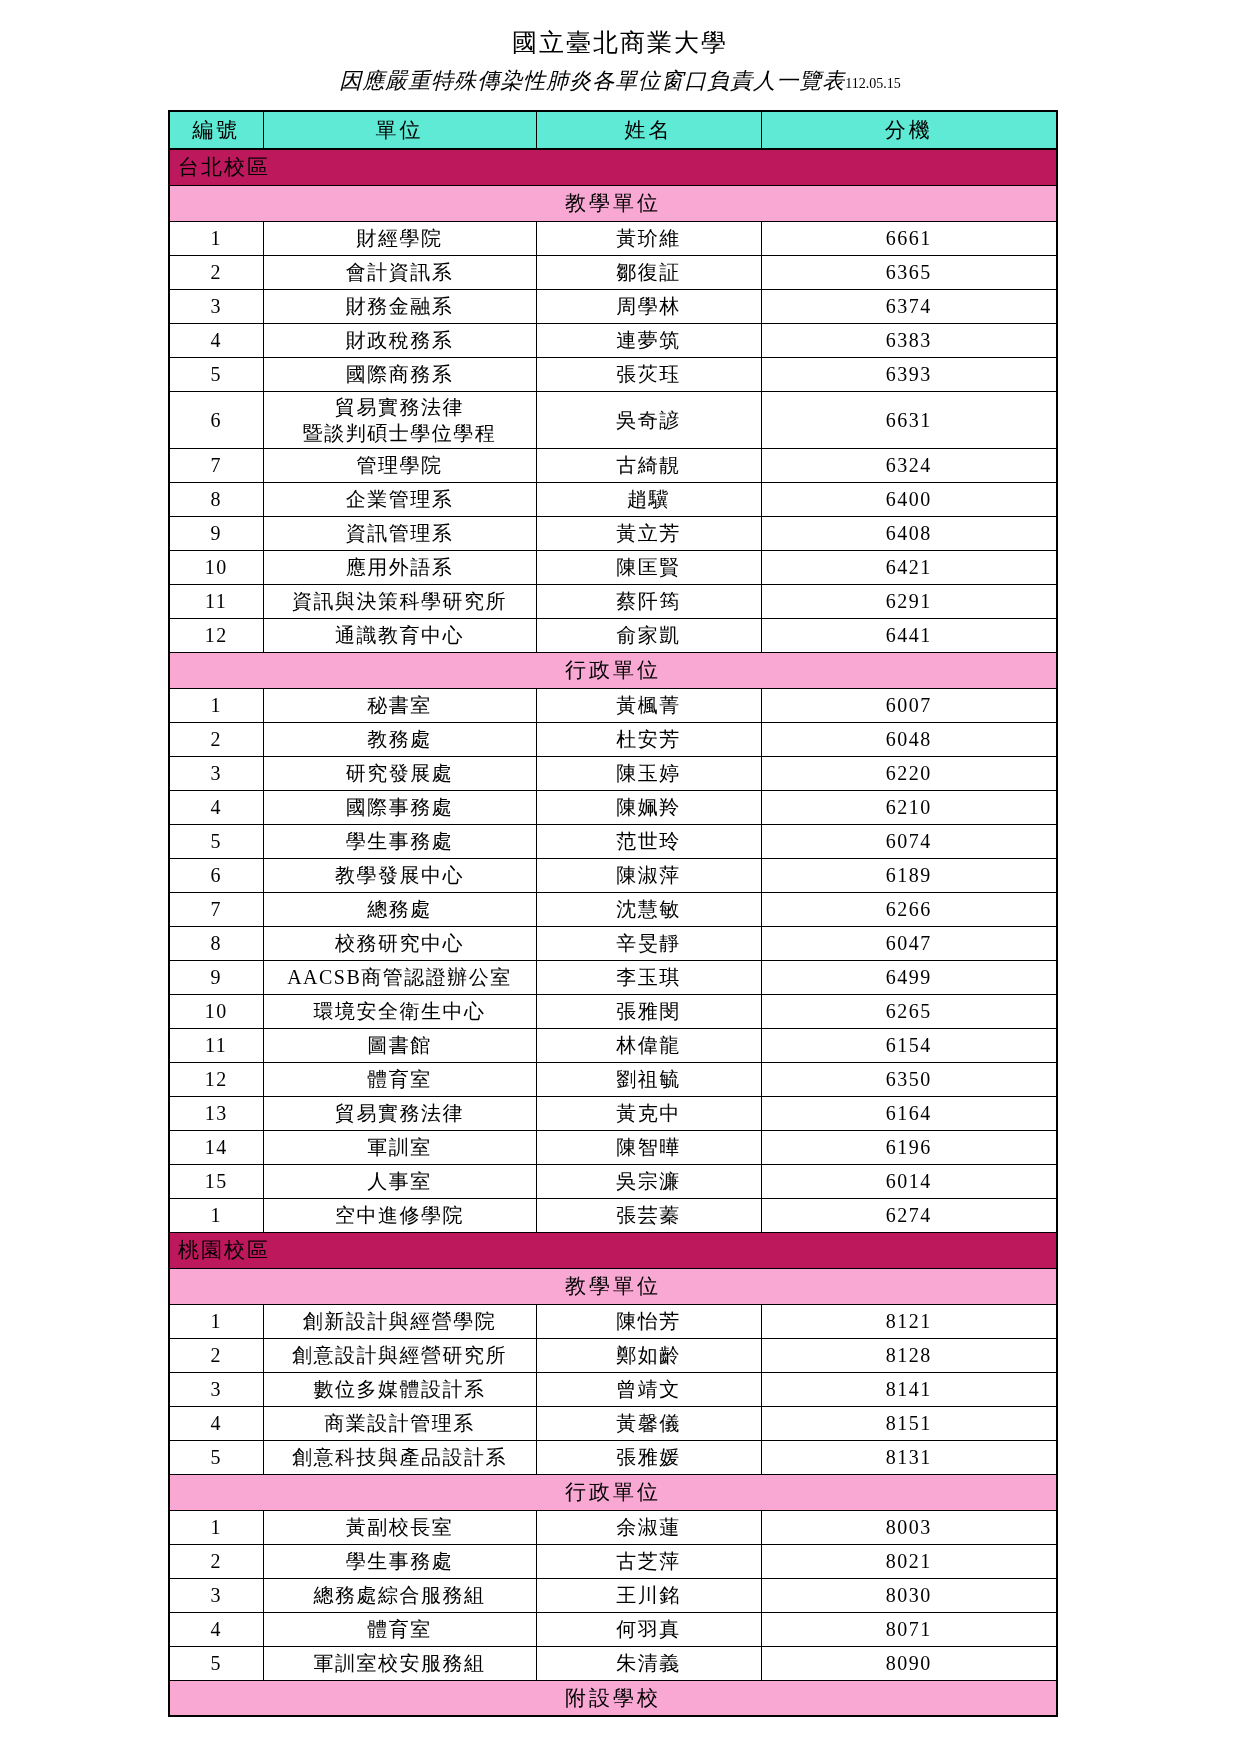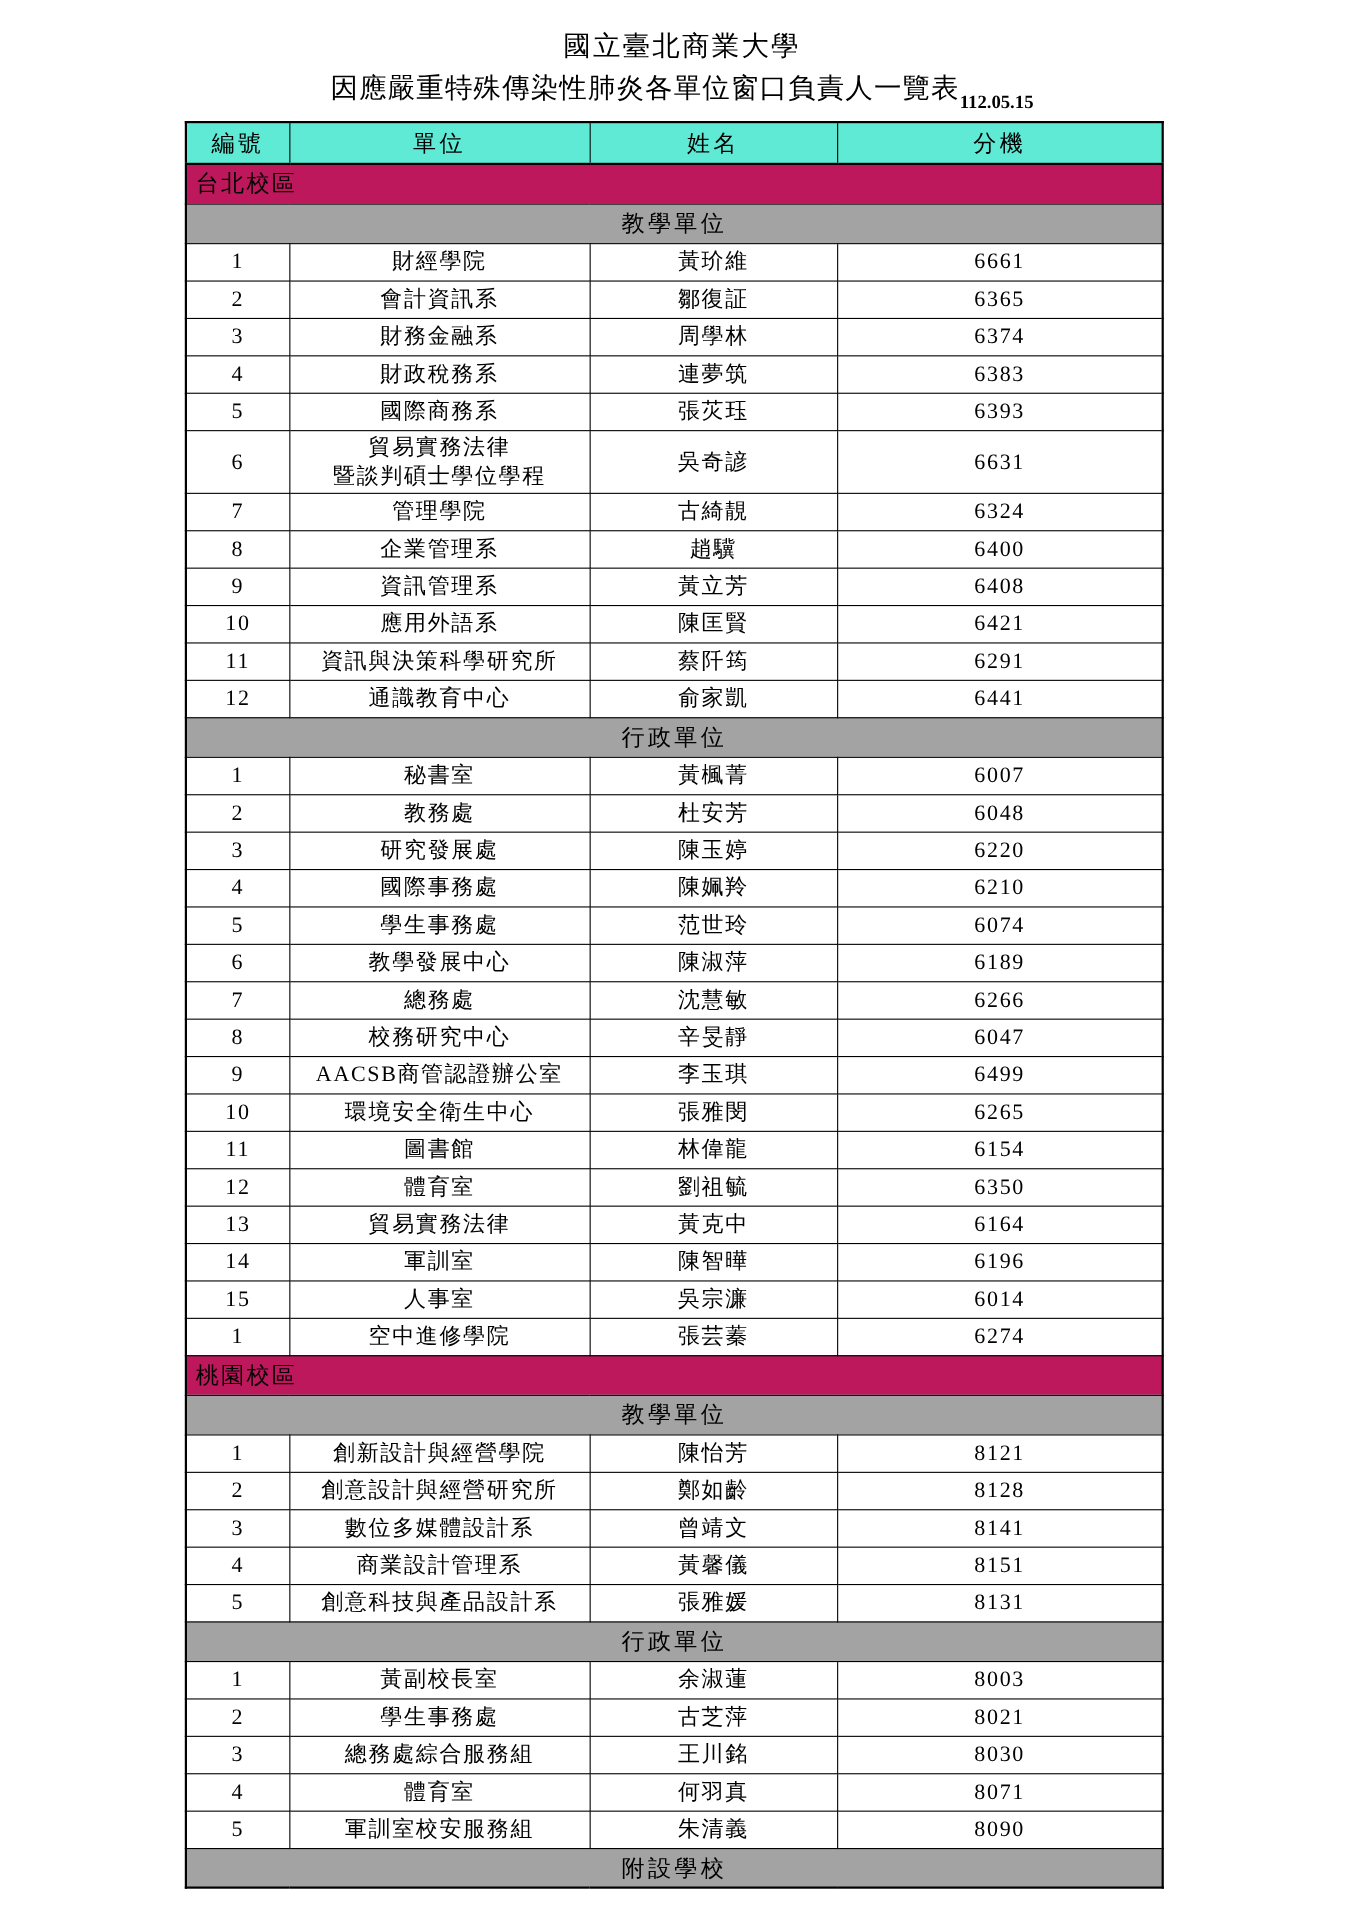--- a/index.html
+++ b/index.html
@@ -33,30 +33,30 @@
     letter-spacing: 2px;
     font-weight: normal;
     margin: 0;
   }
   .doc-title-sub-wrap {
     margin: 4px 0 9px 0;
     line-height: 34px;
     white-space: nowrap;
   }
   .doc-title-sub {
-    font-size: 25px;
+    font-size: 22px;
     letter-spacing: 1px;
+    font-style: italic;
   }
   .doc-title-date {
-    font-size: 17px;
+    font-size: 14px;
     letter-spacing: 0px;
     vertical-align: baseline;
     position: relative;
-    top: 10px;
-    font-weight: bold;
+    top: 0;
   }
   
   table.roster {
     border-collapse: collapse;
     table-layout: fixed;
     width: 888px;
     margin: 0 0 0 168px;
     border: 2px solid #000000;
   }
   table.roster col.c-no    { width: 94px; }
@@ -87,21 +87,21 @@
   }
   tr.campus-row td {
     background: #be185d;
     text-align: left;
     padding-left: 8px;
     font-size: 21px;
     height: 36px;
     letter-spacing: 2px;
   }
   tr.section-row td {
-    background: #a3a3a3;
+    background: #f9a8d4;
     text-align: center;
     font-size: 21px;
     height: 36px;
     letter-spacing: 3px;
   }
   td.num { letter-spacing: 0px; font-size: 20px; }
   td.ext { letter-spacing: 1px; font-size: 20px; }
   td.unit-2line {
     line-height: 22px;
     padding-top: 3px;

